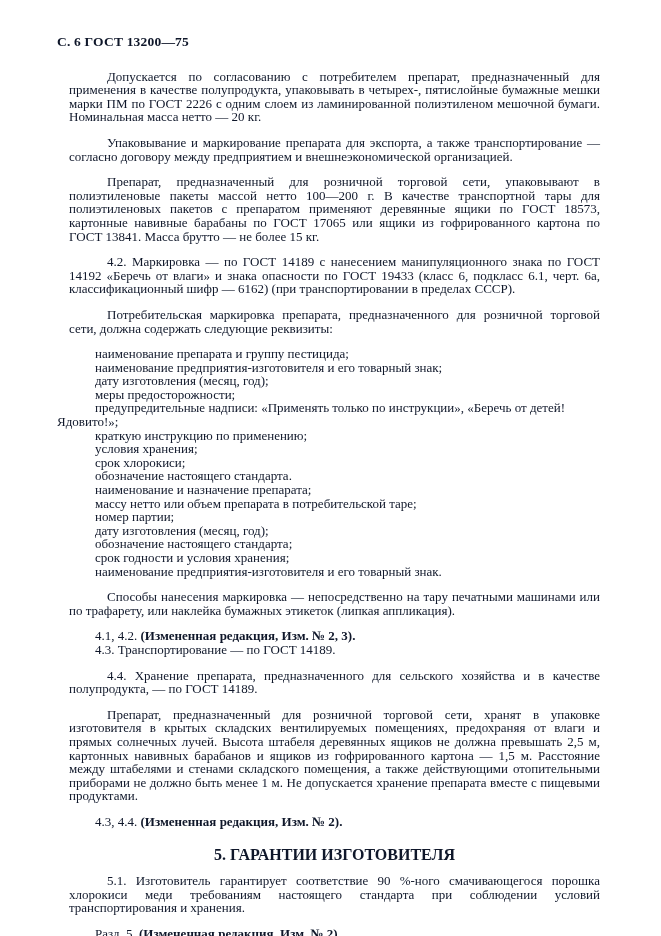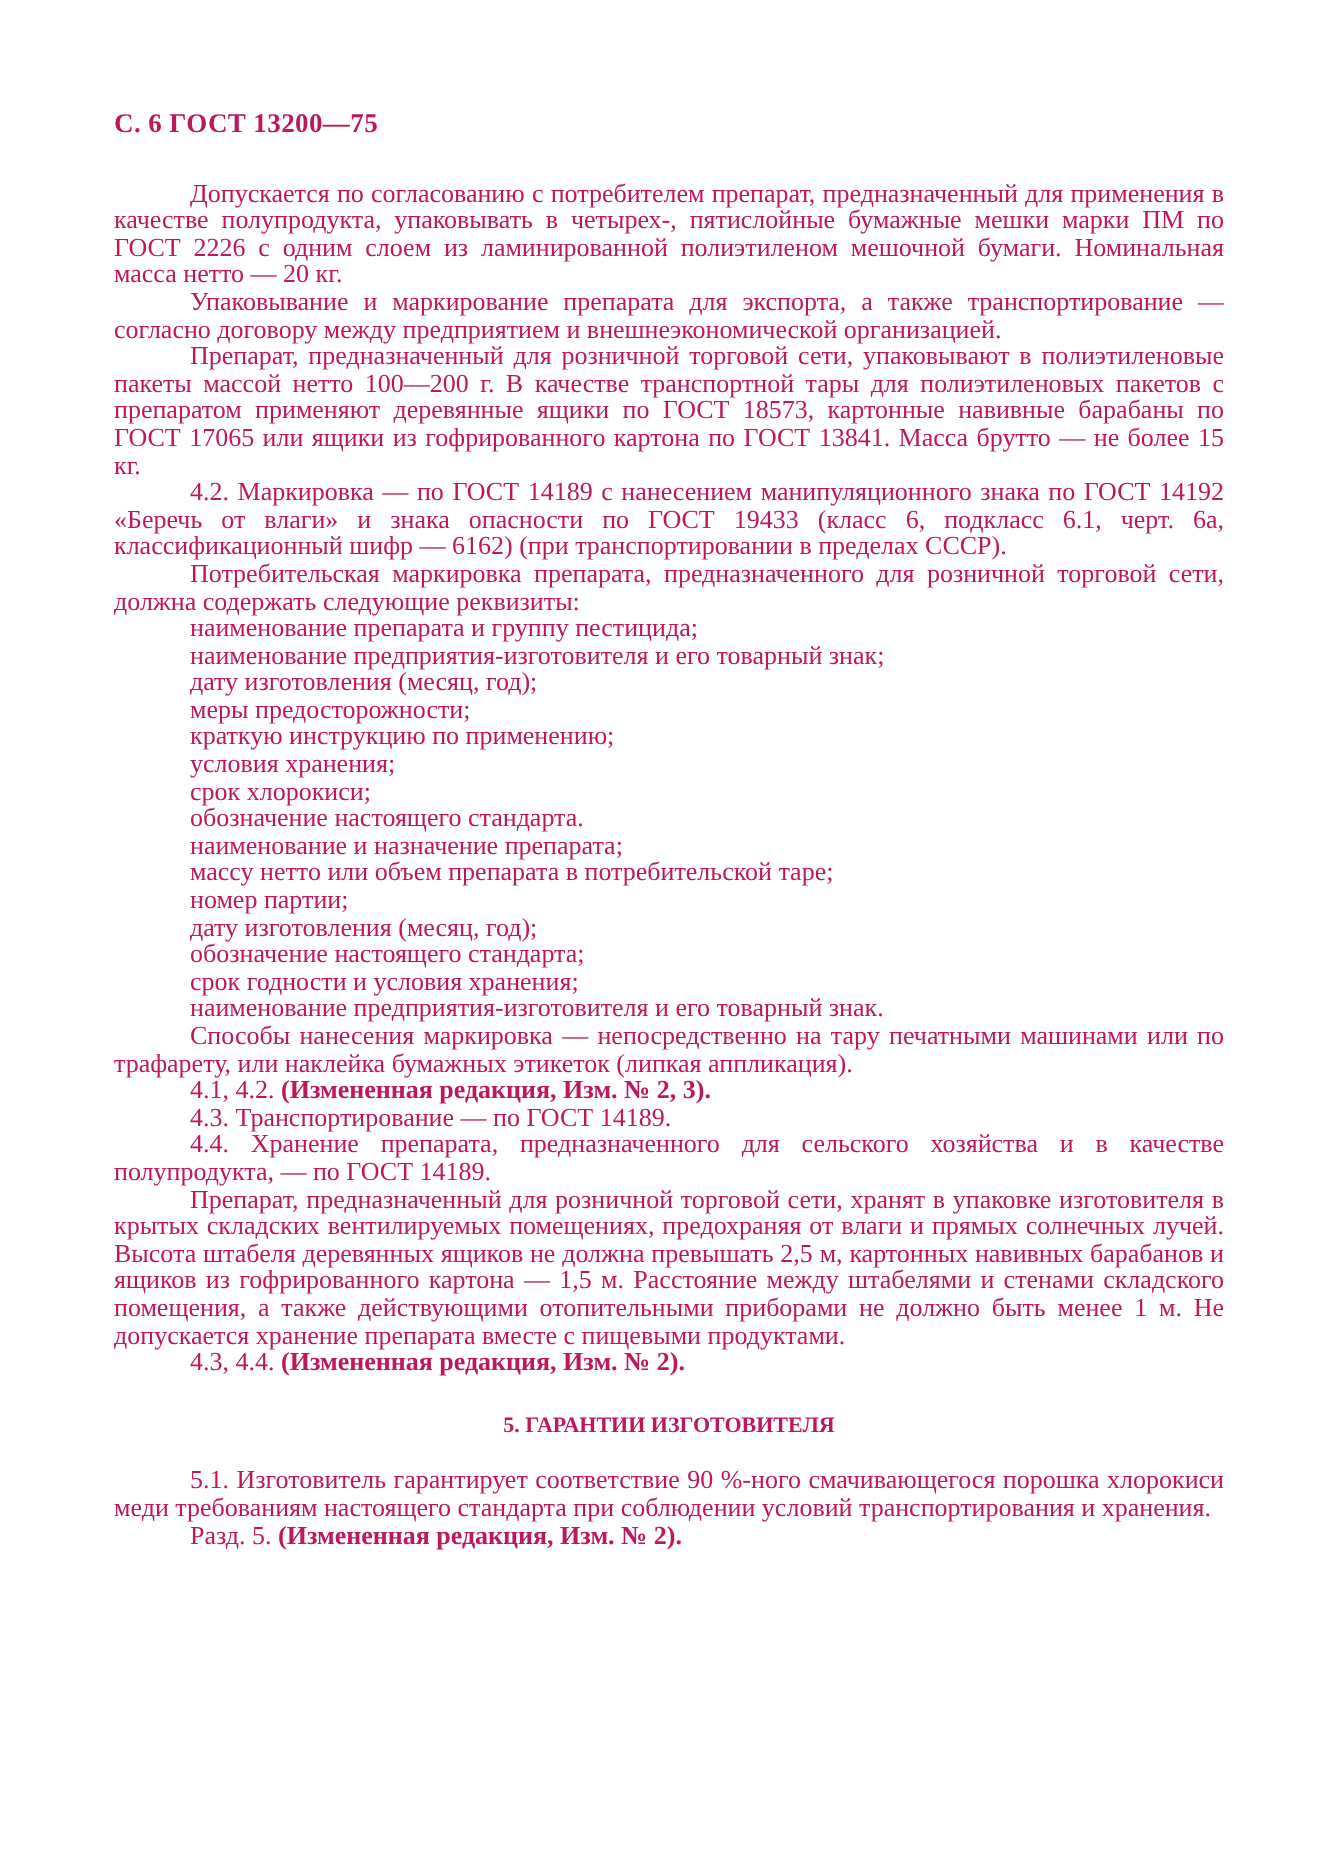--- a/index.html
+++ b/index.html
@@ -6,70 +6,71 @@
     margin: 0;
     padding: 0;
     background: #ffffff;
   }
   .page {
     position: relative;
     width: 661px;
     height: 936px;
     box-sizing: border-box;
     background: #ffffff;
-    padding: 55px 49px 0 57px;
+    padding: 35px 49px 0 57px;
     overflow: hidden;
     font-family: "Liberation Serif", "DejaVu Serif", serif;
     font-size: 13px;
     line-height: 13.6px;
-    color: #be185d;
+    color: #0f172a;
   }
   .page-header {
     font-weight: bold;
     font-size: 13.5px;
     letter-spacing: 0.2px;
     margin-bottom: 21px;
   }
   .para {
     text-align: justify;
     text-indent: 38px;
-    margin: 0;
+    margin: 12px;
     font-family: Liberation Serif, serif;
   }
   .line {
     text-indent: 38px;
     margin: 0;
   }
   .b {
     font-weight: bold;
   }
   .sec-title {
     text-align: center;
     font-weight: bold;
-    font-size: 11px;
+    font-size: 16px;
     margin: 19px 0 13px 0;
   }
 </style>
 </head>
 <body>
 
 <div class="page">
 
   <div class="page-header">С. 6 ГОСТ 13200—75</div>
 
   <div class="para">Допускается по согласованию с потребителем препарат, предназначенный для применения в качестве полупродукта, упаковывать в четырех-, пятислойные бумажные мешки марки ПМ по ГОСТ 2226 с одним слоем из ламинированной полиэтиленом мешочной бумаги. Номинальная масса нетто — 20 кг.</div>
   <div class="para">Упаковывание и маркирование препарата для экспорта, а также транспортирование — согласно договору между предприятием и внешнеэкономической организацией.</div>
   <div class="para">Препарат, предназначенный для розничной торговой сети, упаковывают в полиэтиленовые пакеты массой нетто 100—200 г. В качестве транспортной тары для полиэтиленовых пакетов с препаратом применяют деревянные ящики по ГОСТ 18573, картонные навивные барабаны по ГОСТ 17065 или ящики из гофрированного картона по ГОСТ 13841. Масса брутто — не более 15 кг.</div>
   <div class="para">4.2. Маркировка — по ГОСТ 14189 с нанесением манипуляционного знака по ГОСТ 14192 «Беречь от влаги» и знака опасности по ГОСТ 19433 (класс 6, подкласс 6.1, черт. 6а, классификационный шифр — 6162) (при транспортировании в пределах СССР).</div>
   <div class="para">Потребительская маркировка препарата, предназначенного для розничной торговой сети, должна содержать следующие реквизиты:</div>
 
   <div class="line">наименование препарата и группу пестицида;</div>
   <div class="line">наименование предприятия-изготовителя и его товарный знак;</div>
   <div class="line">дату изготовления (месяц, год);</div>
   <div class="line">меры предосторожности;</div>
+  <div class="line">предупредительные надписи: «Применять только по инструкции», «Беречь от детей! Ядовито!»;</div>
   <div class="line">краткую инструкцию по применению;</div>
   <div class="line">условия хранения;</div>
   <div class="line">срок хлорокиси;</div>
   <div class="line">обозначение настоящего стандарта.</div>
 
 
   <div class="line">наименование и назначение препарата;</div>
   <div class="line">массу нетто или объем препарата в потребительской таре;</div>
   <div class="line">номер партии;</div>
   <div class="line">дату изготовления (месяц, год);</div>

